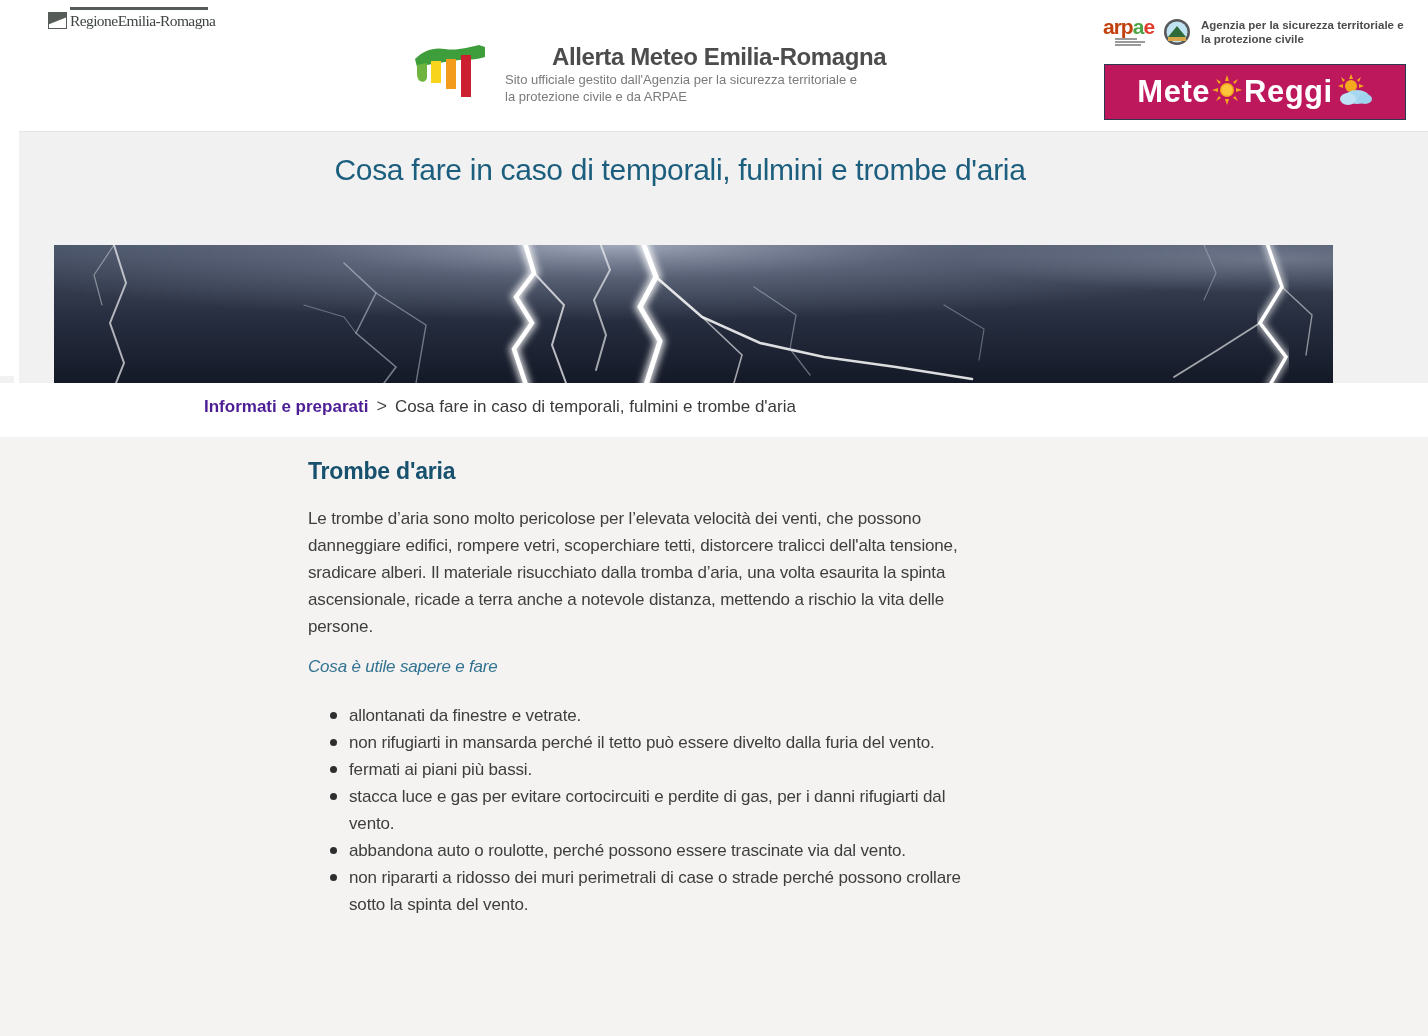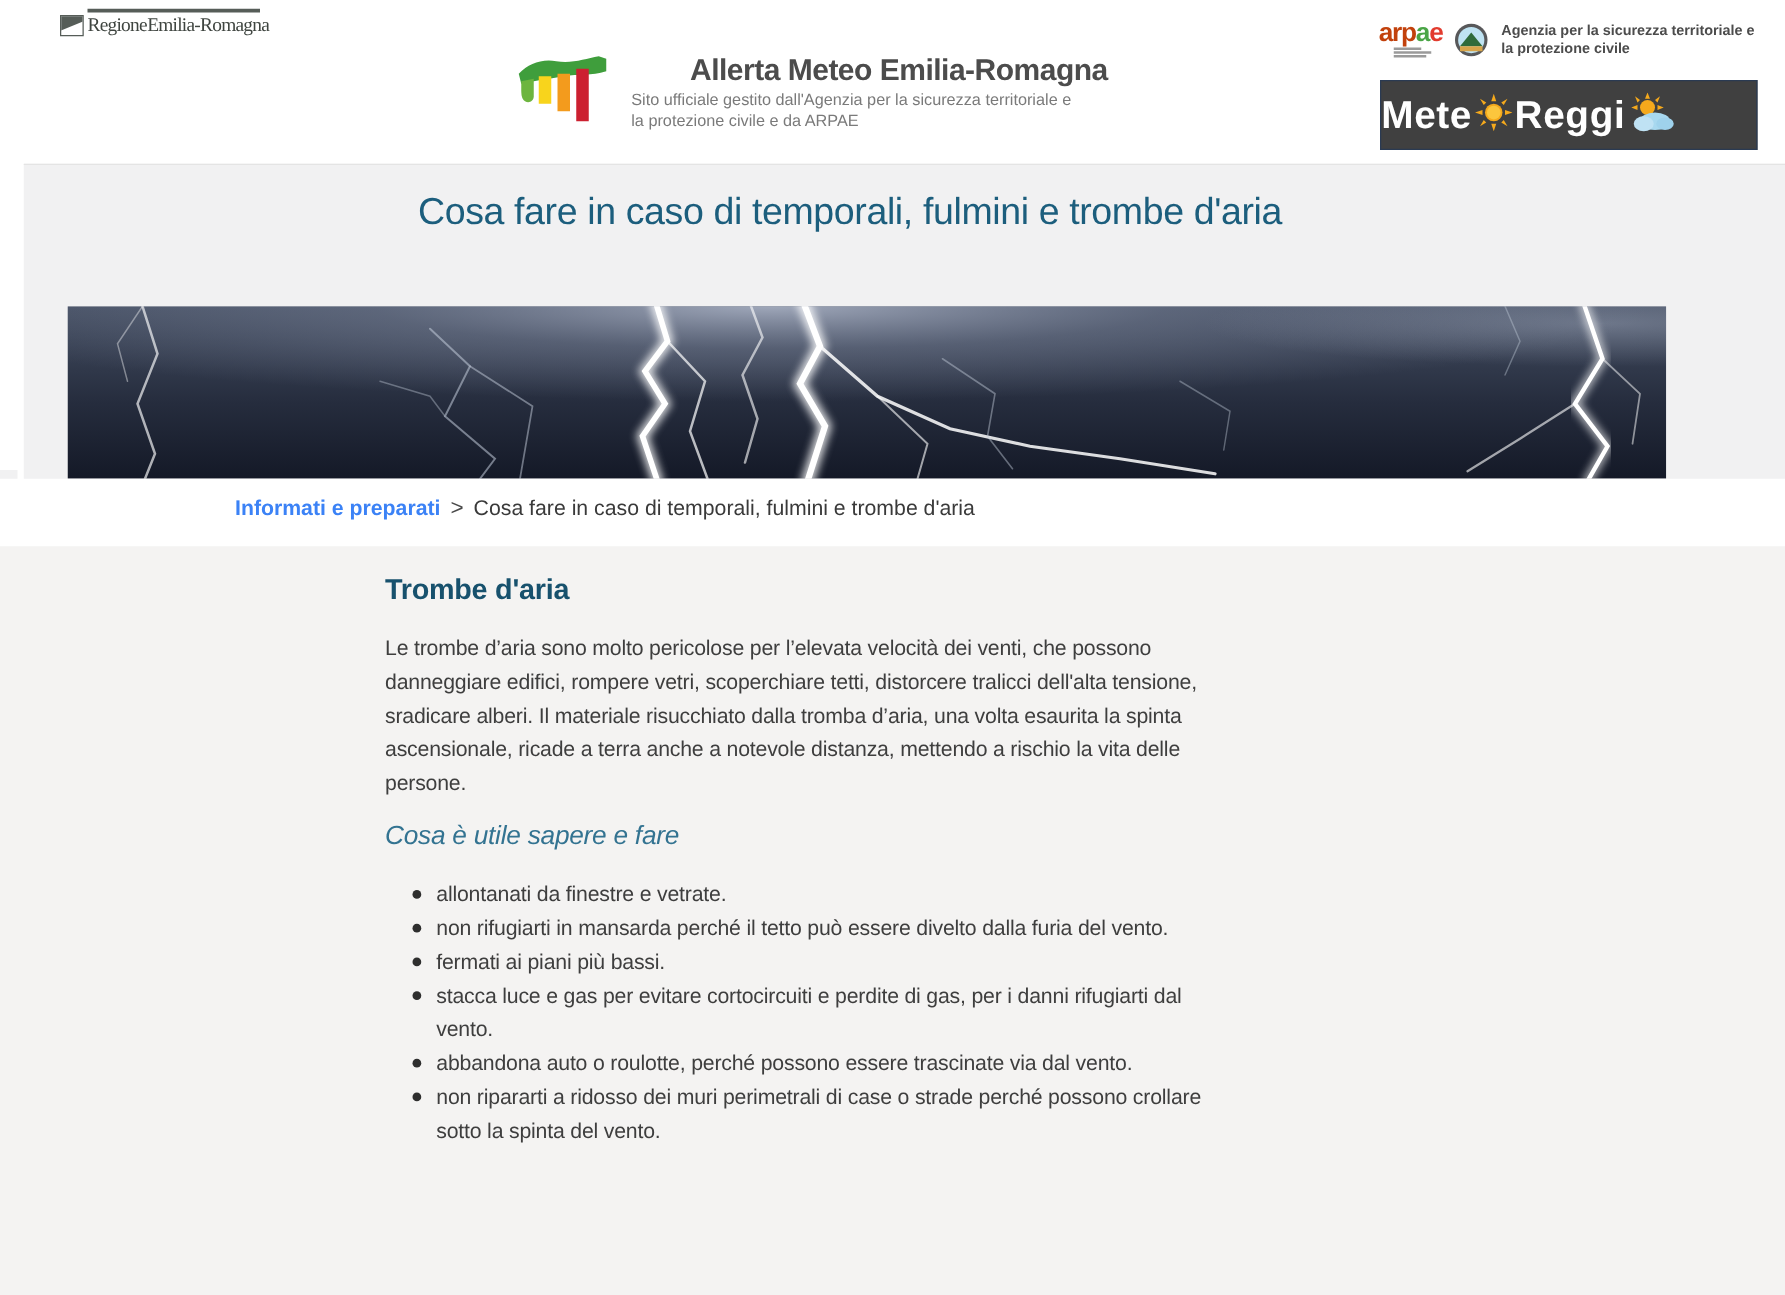--- a/index.html
+++ b/index.html
@@ -32,44 +32,44 @@
   .arpae .red{color:#e23b2e;}
   .arpae .lines{margin-left:12px;margin-top:1px;}
   .arpae .lines i{display:block;height:2px;background:#9a9a9a;margin-bottom:1px;}
   .arpae .lines i:nth-child(1){width:22px;}
   .arpae .lines i:nth-child(2){width:30px;}
   .arpae .lines i:nth-child(3){width:26px;}
 
   .agency{left:1163px;top:18px;display:flex;gap:10px;align-items:flex-start;cursor:pointer;}
   .agency .label{font-size:11.5px;font-weight:bold;color:#4c4c4c;line-height:14px;width:215px;}
 
-  .meteo-banner{left:1104px;top:64px;width:300px;height:54px;background:#404040;border:1px solid #2a3a52;
-    display:flex;align-items:center;justify-content:flex-start;gap:2px;cursor:pointer;}
+  .meteo-banner{left:1104px;top:64px;width:300px;height:54px;background:#be185d;border:1px solid #2a3a52;
+    display:flex;align-items:center;justify-content:center;gap:2px;cursor:pointer;}
   .meteo-banner .w{color:#fff;font-weight:bold;font-size:31px;letter-spacing:0.5px;}
   .mb-ic{display:inline-block;vertical-align:middle;}
 
   
   .hero-band{left:19px;top:131px;width:1409px;height:252px;background:#f1f1f2;border-top:1px solid #e4e4e4;}
   .hero-title{left:310px;top:150px;width:740px;text-align:center;
     font-size:30px;line-height:40px;color:#1c5e7d;letter-spacing:-0.3px;}
   .hero-img{left:54px;top:245px;width:1279px;height:138px;display:block;}
   .left-notch{left:0;top:376px;width:14px;height:19px;background:#f1f1f2;}
 
   
   .crumb-band{left:0;top:383px;width:1428px;height:54px;background:#ffffff;}
   .crumb{left:188px;top:396px;display:flex;align-items:center;gap:6px;font-size:17px;}
-  .crumb .link{color:#3b82f6;font-weight:bold;cursor:pointer;}
+  .crumb .link{color:#4c1d95;font-weight:bold;cursor:pointer;margin-left:16px;}
   .crumb .sep{color:#4a4a4a;font-size:18px;margin:0 2px;}
   .crumb .cur{color:#3a3a3a;}
 
   
   .content-bg{left:0;top:437px;width:1428px;height:599px;background:#f4f3f2;}
   .sec-heading{left:308px;top:458px;font-size:23px;font-weight:bold;color:#17516d;letter-spacing:-0.2px;}
   .paragraph{left:308px;top:505px;width:662px;font-size:17px;line-height:27px;color:#3e3e3e;letter-spacing:-0.15px;}
-  .sub-link{left:308px;top:657px;font-size:21px;font-style:italic;color:#337391;letter-spacing:-0.2px;}
+  .sub-link{left:308px;top:657px;font-size:17px;font-style:italic;color:#337391;letter-spacing:-0.2px;}
   .advice{left:330px;top:702px;width:650px;margin:0;padding:0;list-style:none;}
   .advice li{position:relative;padding-left:19px;font-size:17px;line-height:27px;color:#3e3e3e;letter-spacing:-0.15px;}
   .advice li:before{content:"";position:absolute;left:0;top:10px;width:7px;height:7px;border-radius:50%;background:#2e2e2e;}
 </style>
 </head>
 <body>
 
 <div class="abs header">
 
   <div class="abs region-logo">

